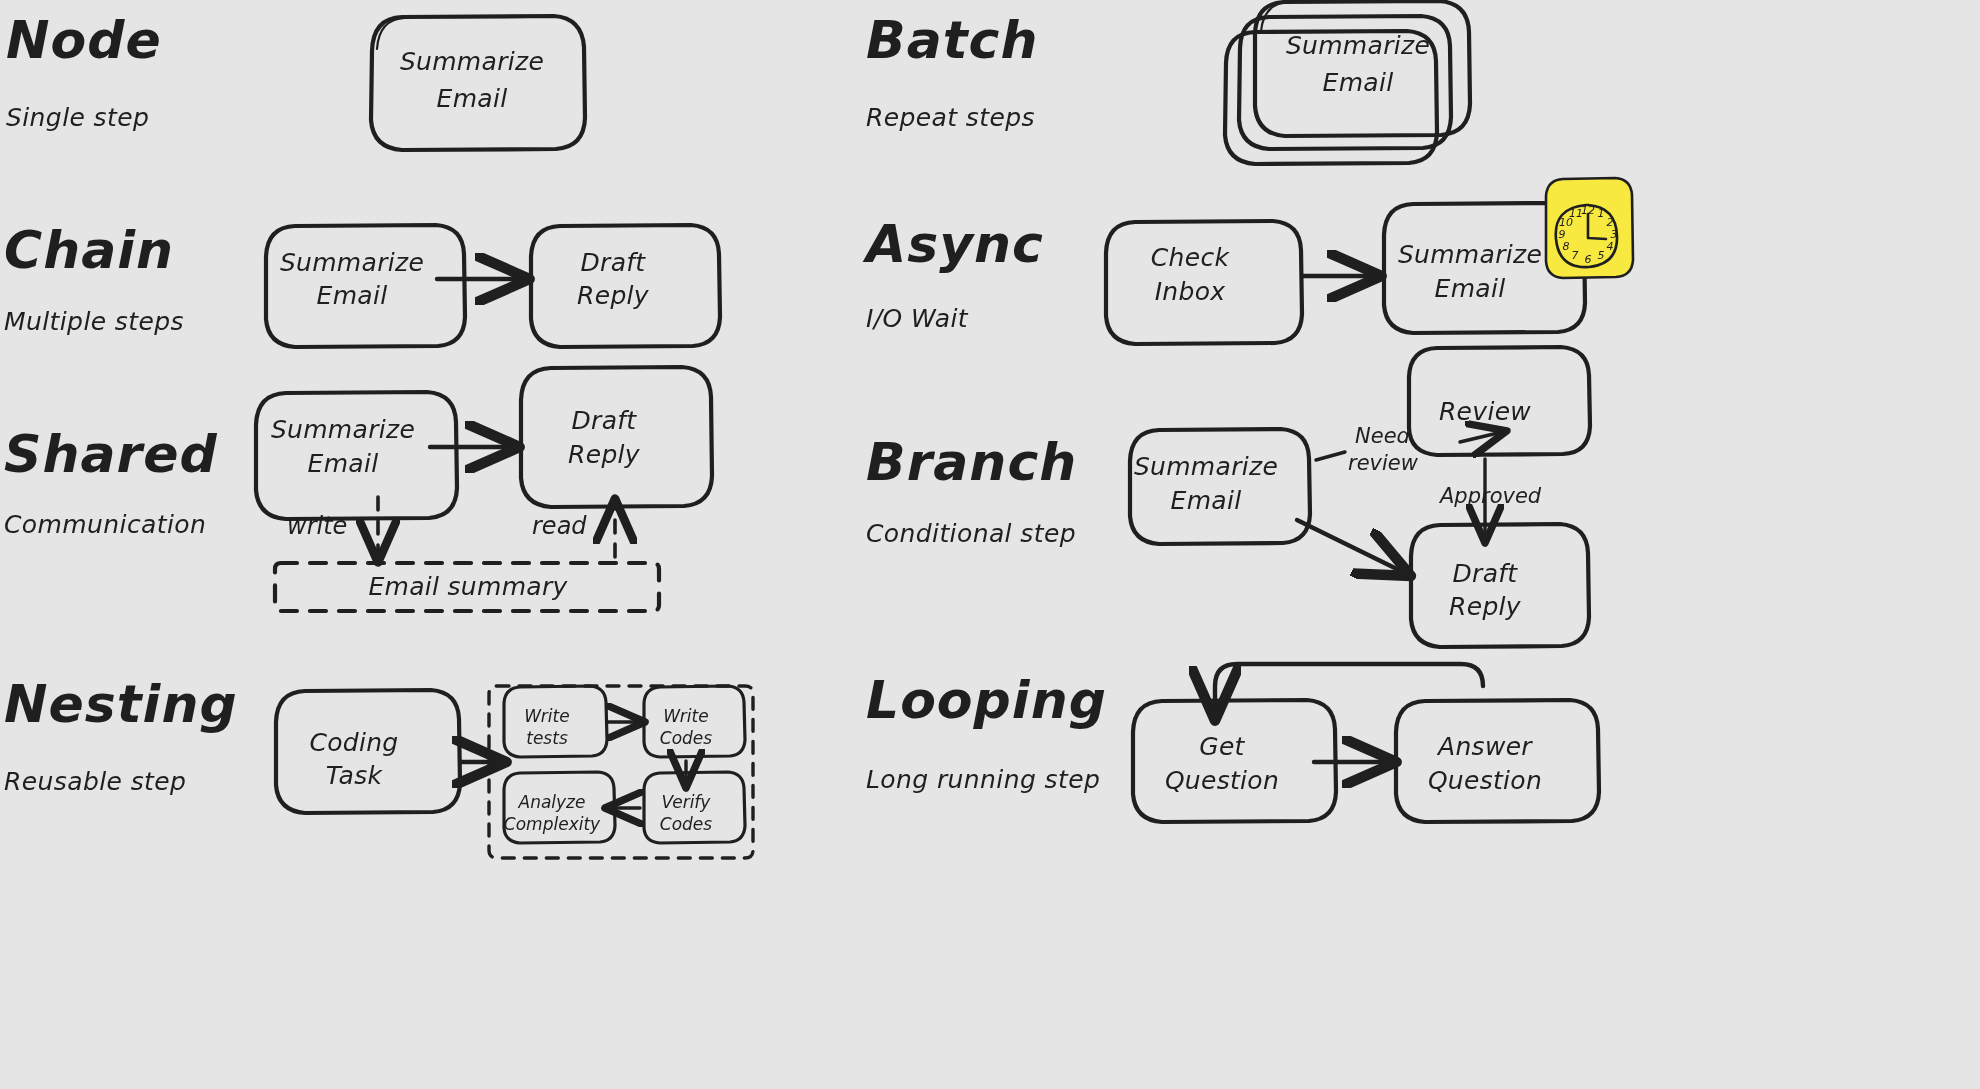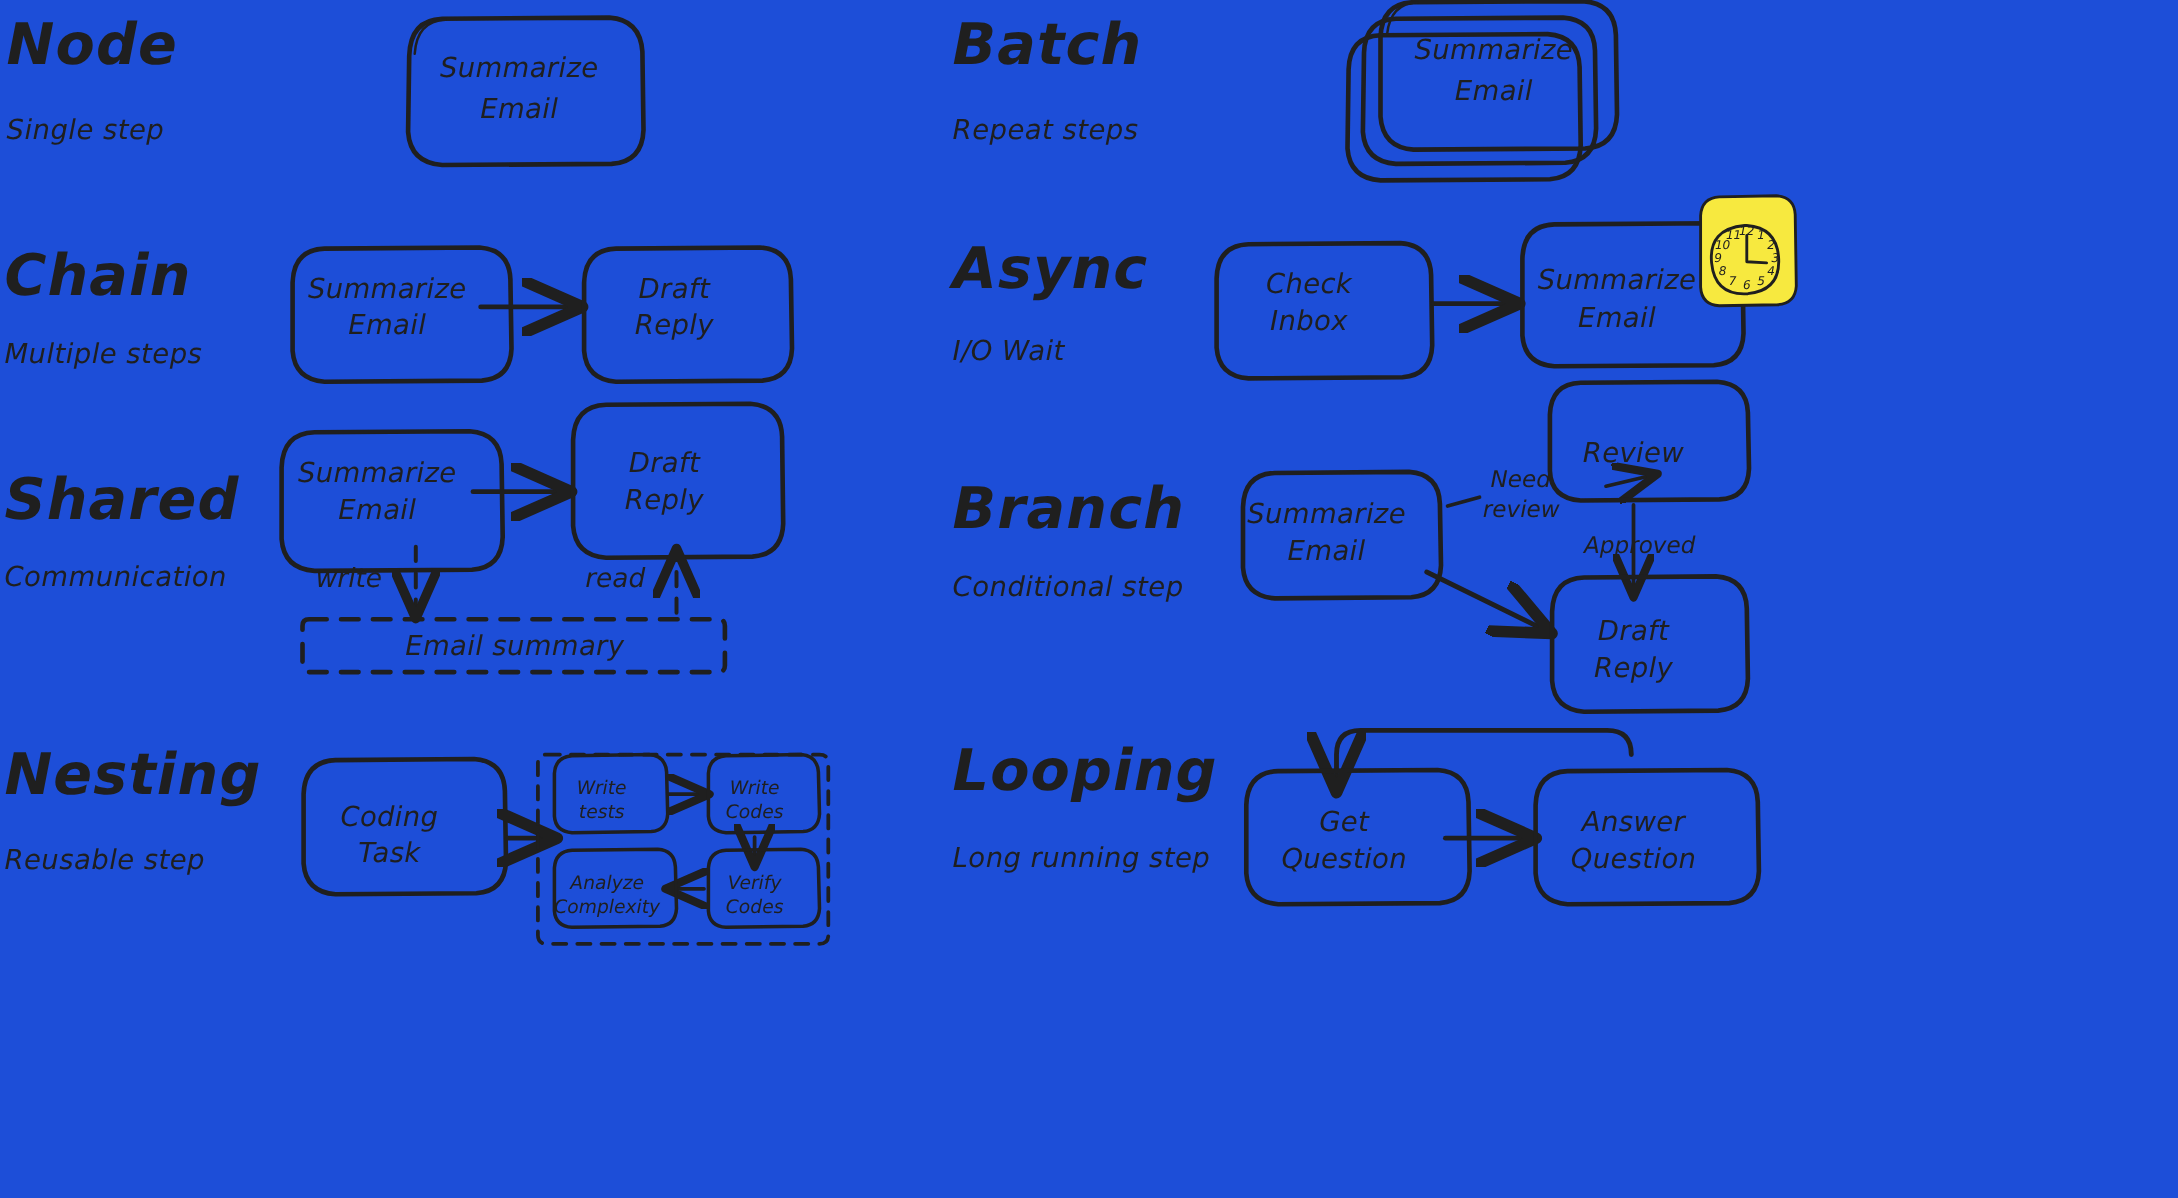--- a/index.html
+++ b/index.html
@@ -1,17 +1,17 @@
 <!DOCTYPE html>
 <html><head>
 <meta charset="utf-8">
 <style>
   html,body{margin:0;padding:0;background:#fff;}
   body{width:1980px;height:1089px;font-family:"DejaVu Sans",sans-serif;overflow:hidden;}
-  #stage{position:relative;width:1980px;height:1089px;background:#1d4ed8;}
+  #stage{position:relative;width:1980px;height:1089px;background:#e5e5e5;}
   svg{display:block;}
   .ink{fill:none;stroke:#1f1f1f;stroke-linecap:round;stroke-linejoin:round;}
   .box{stroke-width:4.2;}
   .thinbox{stroke-width:3.2;}
   .dash{stroke-width:4.2;stroke-dasharray:16 13;}
   .dash-s{stroke-width:3.4;stroke-dasharray:12 10;}
   .arrow{stroke-width:4.4;}
   .arrow-thin{stroke-width:3.4;}
   .arrow-dash{stroke-width:3.6;stroke-dasharray:13 11;}
   text{fill:#1f1f1f;}

